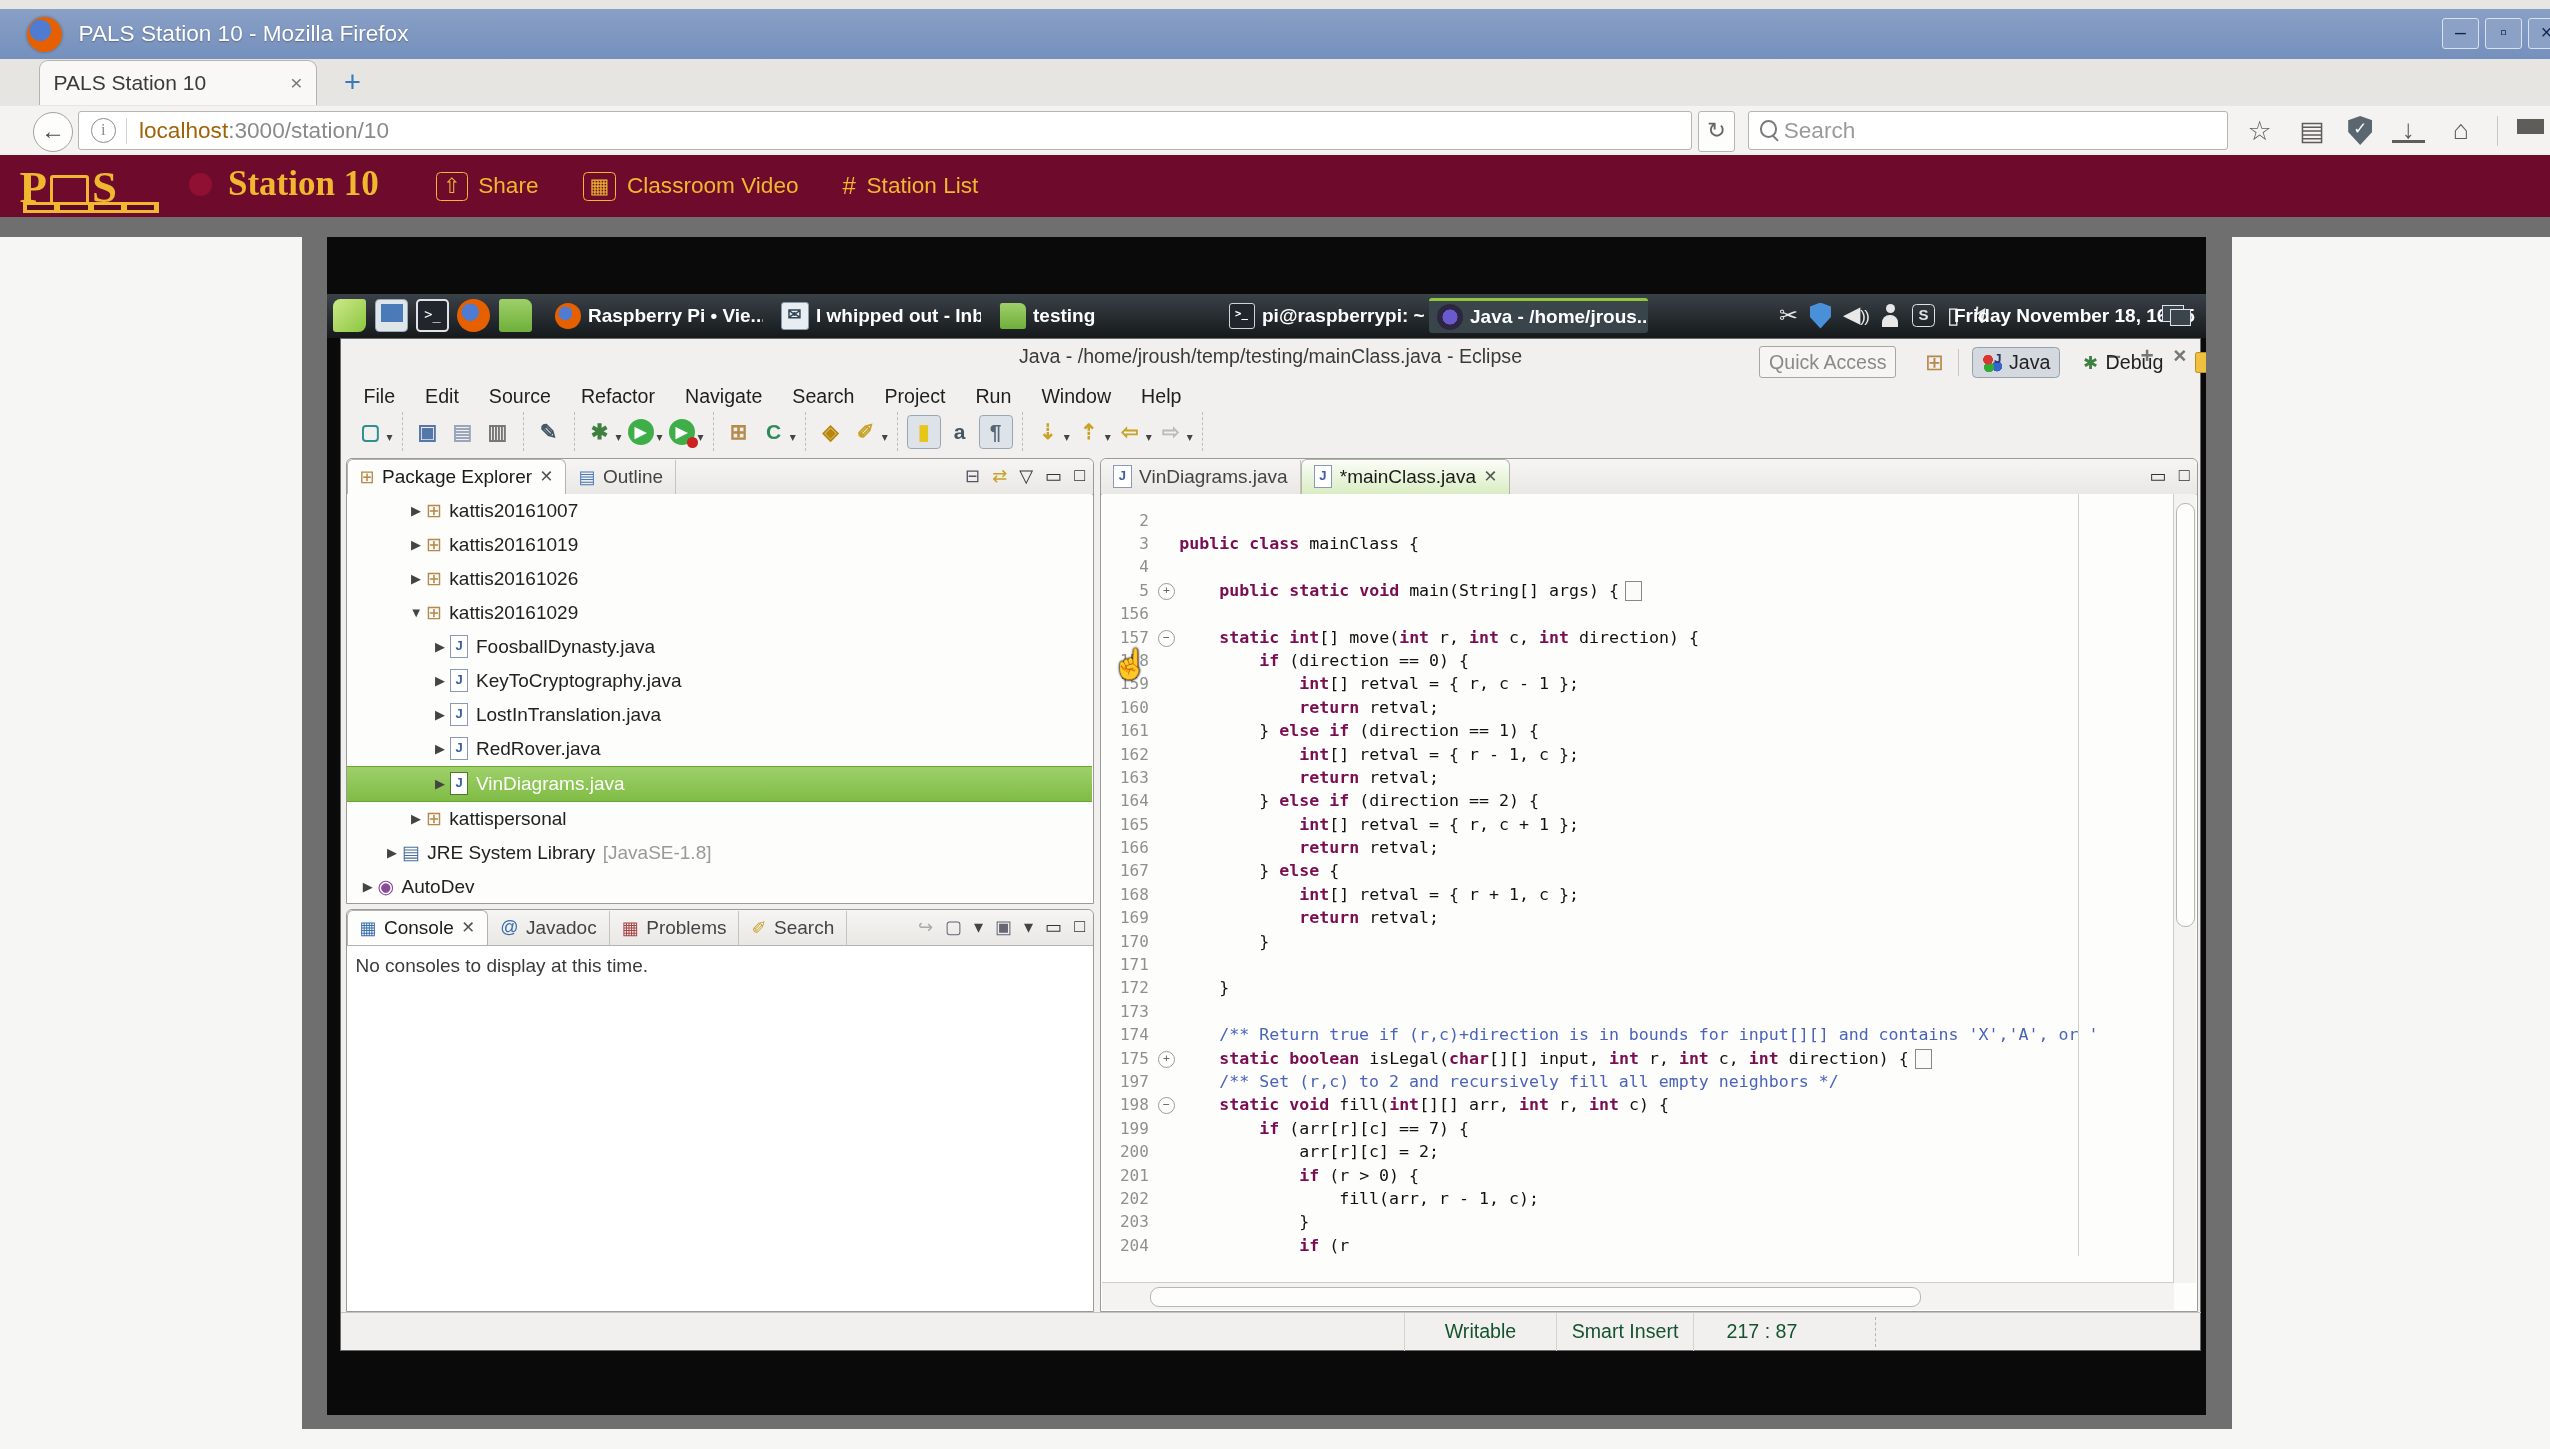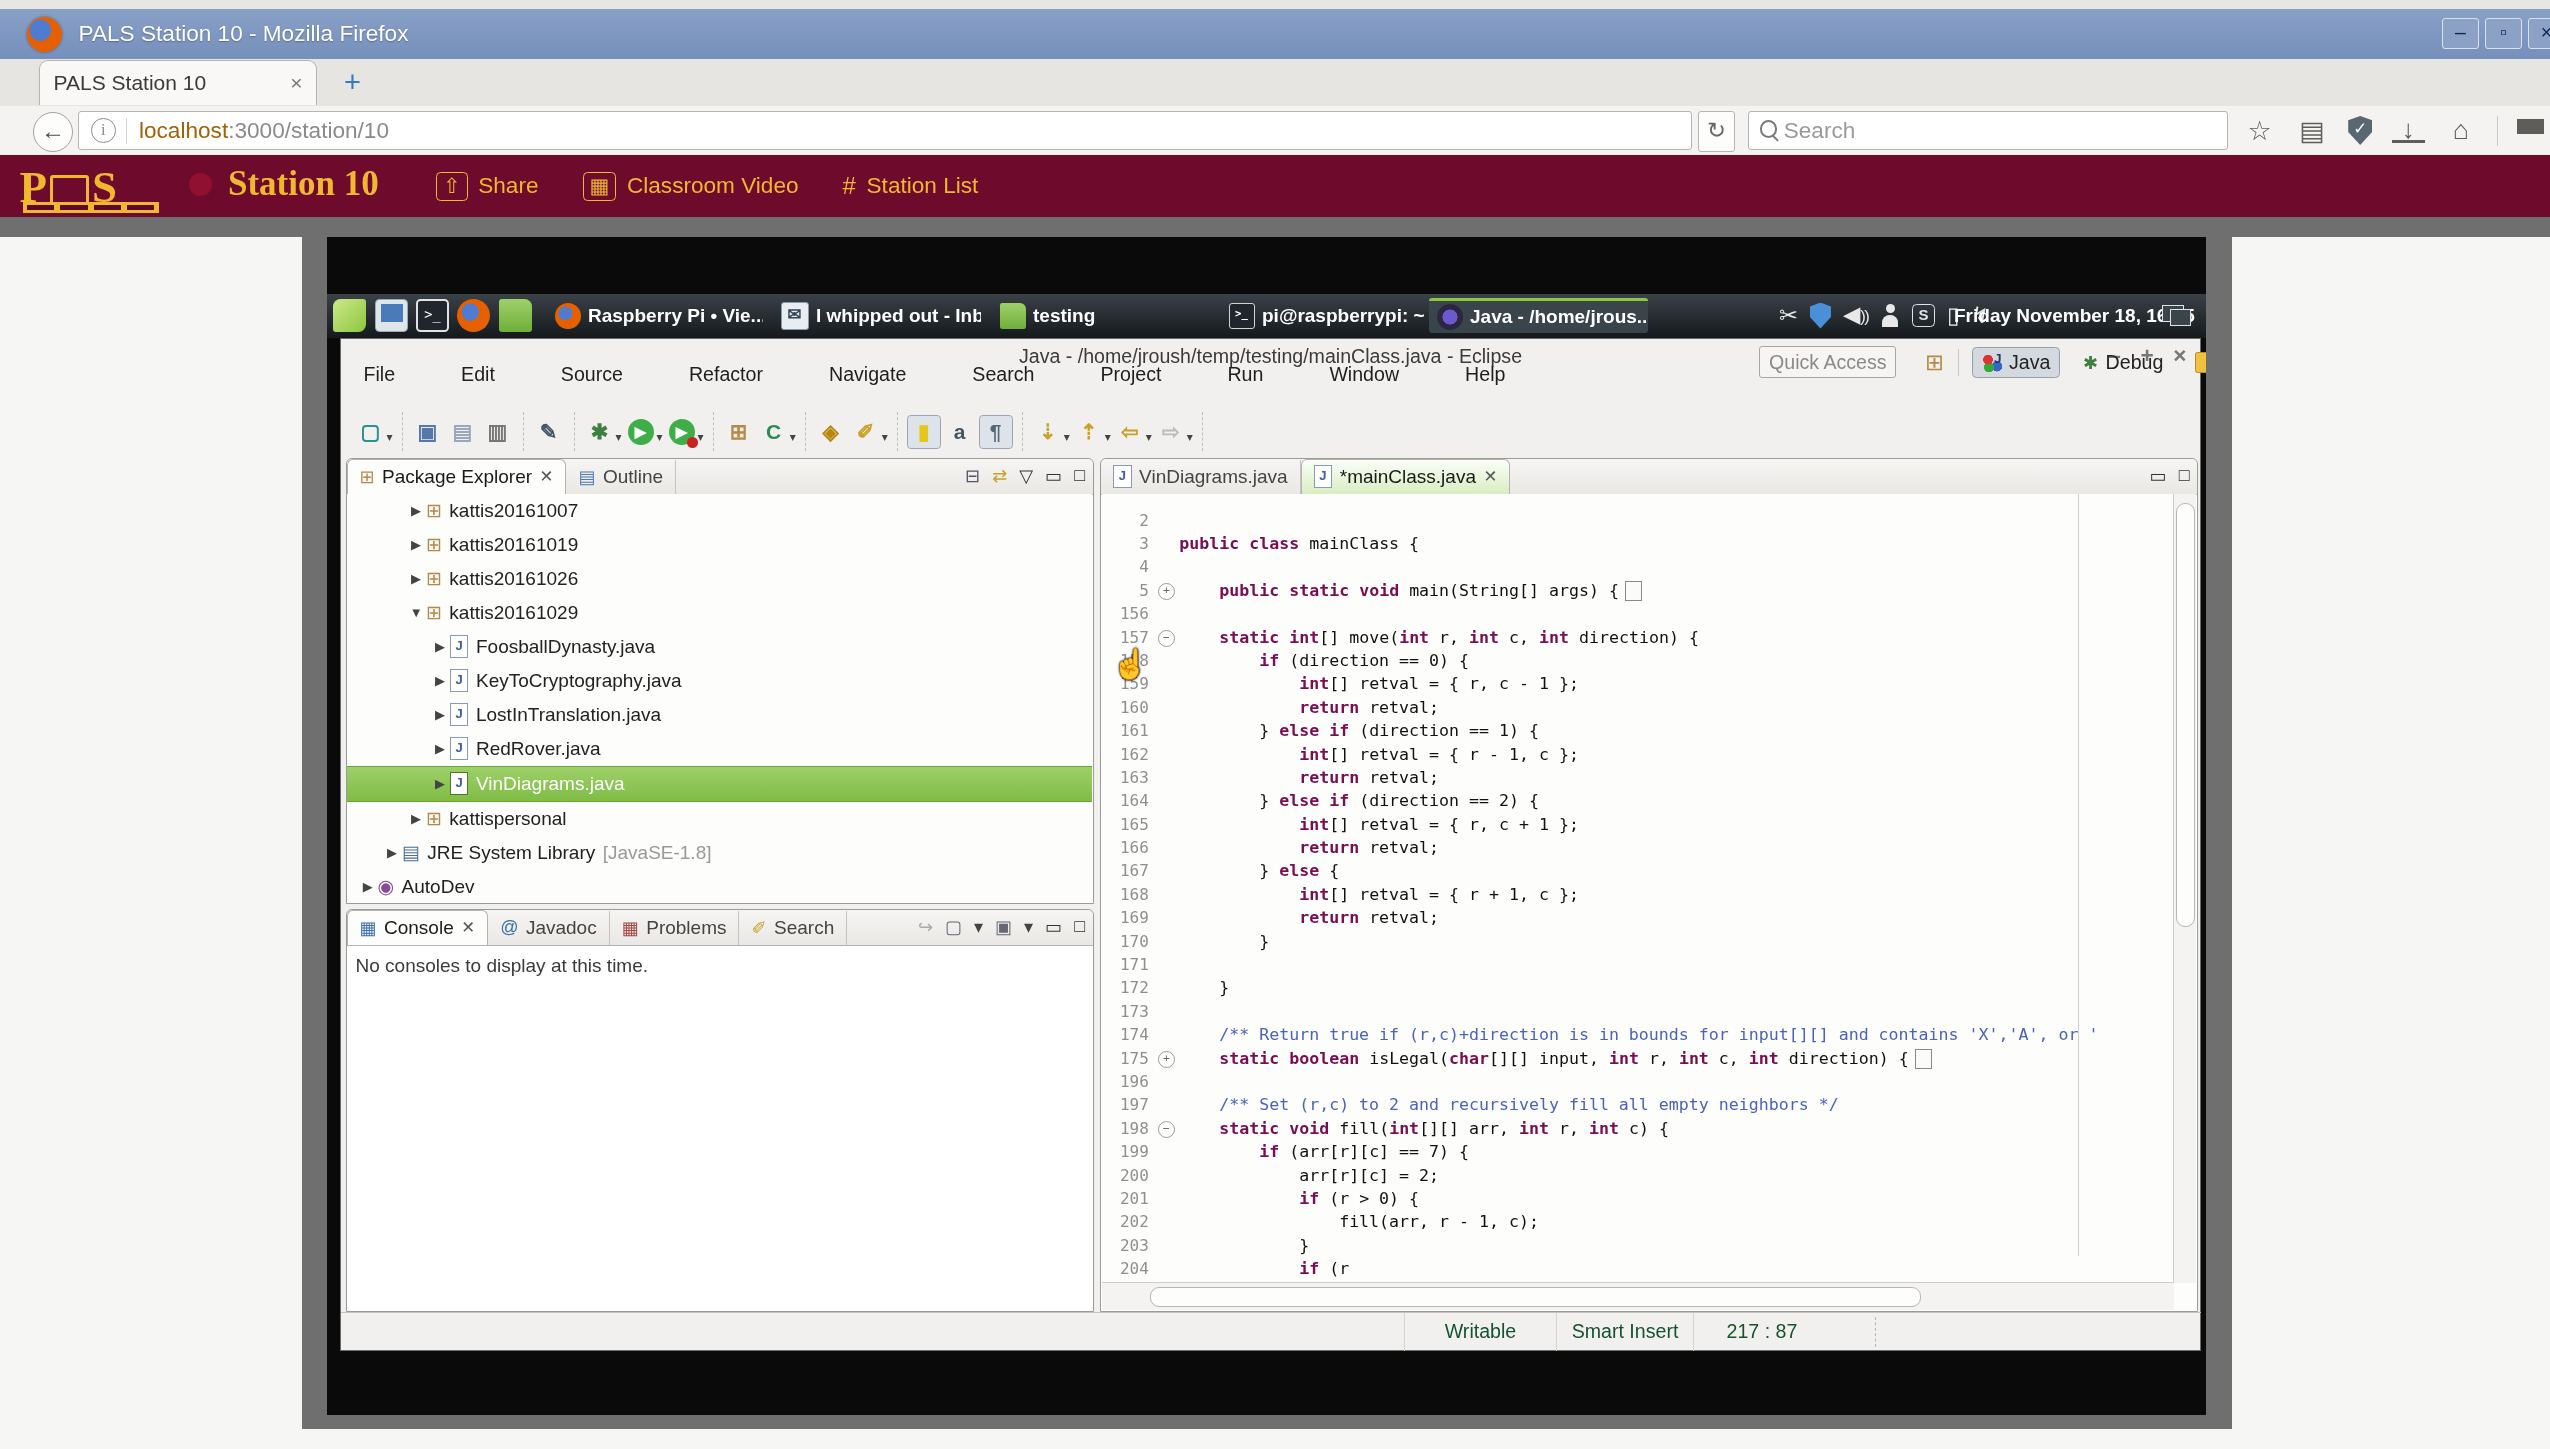--- a/index.html
+++ b/index.html
@@ -97,21 +97,21 @@
   #pager{position:absolute;left:1835px;top:11.3px;width:30px;height:21px;}
   #pager i{position:absolute;display:block;width:19.6px;height:15px;border:1.5px solid #dfe3e6;background:#39444b;}
   #pager i:last-child{left:7.5px;top:4.5px;}
 
   
   #eclipse{left:13px;top:101px;width:1861px;height:1013px;background:#f1f0ee;border:0.8px solid #6a6a6a;box-sizing:border-box;}
   #e-titlebar{left:0;top:0;width:100%;height:35px;}
   #e-title{width:100%;text-align:center;line-height:35px;font-size:19.6px;color:#3a3a3a;}
   #e-controls{position:absolute;right:13.6px;top:0;height:35px;display:flex;gap:19.6px;align-items:center;}
   .e-wc{color:#777;font-size:22.6px;font-weight:bold;}
-  #e-menubar{left:7.5px;top:24px;height:33px;display:flex;align-items:flex-start;gap:36px;}
+  #e-menubar{left:7.5px;top:41px;height:33px;display:flex;align-items:center;}
   .menu-item{font-size:19.6px;color:#1e1e1e;padding:0 15px;}
   #e-toolbar{left:4.5px;top:69px;width:1852px;height:48px;display:flex;align-items:center;}
   .tgroup{display:flex;align-items:center;height:39px;padding:0 7.5px;border-right:0.8px dashed #bfbdb9;}
   .tbi{width:32px;height:32px;display:flex;align-items:center;justify-content:center;font-size:21px;font-weight:bold;border-radius:3.8px;margin:0 1.5px;}
   .tbi.pressed{background:#dde3e8;border:0.8px solid #9aa7b2;}
   .tbi .circ{width:26px;height:26px;border-radius:50%;display:flex;align-items:center;justify-content:center;font-size:15px;color:#fff;position:relative;}
   .tbi .dot{position:absolute;right:-3px;bottom:-3px;width:10.6px;height:10.6px;border-radius:50%;}
   .caret{font-size:12px;color:#444;margin:10.6px 1.5px 0 -1.5px;}
   #quick-access{position:absolute;left:1418px;top:7.5px;width:137px;height:32px;border:0.8px solid #a8a6a2;border-radius:3px;
                 background:#f6f5f3;color:#8a8a88;font-size:19.6px;line-height:30px;padding-left:9px;box-sizing:border-box;}
@@ -539,21 +539,20 @@
                   <div class="cl"><span class="ln">166</span><span class="foldc"></span><span><span class="s-p">            </span><span class="s-k">return</span><span class="s-p"> retval;</span></span></div>
                   <div class="cl"><span class="ln">167</span><span class="foldc"></span><span><span class="s-p">        } </span><span class="s-k">else</span><span class="s-p"> {</span></span></div>
                   <div class="cl"><span class="ln">168</span><span class="foldc"></span><span><span class="s-p">            </span><span class="s-k">int</span><span class="s-p">[] retval = { r + 1, c };</span></span></div>
                   <div class="cl"><span class="ln">169</span><span class="foldc"></span><span><span class="s-p">            </span><span class="s-k">return</span><span class="s-p"> retval;</span></span></div>
                   <div class="cl"><span class="ln">170</span><span class="foldc"></span><span><span class="s-p">        }</span></span></div>
                   <div class="cl"><span class="ln">171</span><span class="foldc"></span><span></span></div>
                   <div class="cl"><span class="ln">172</span><span class="foldc"></span><span><span class="s-p">    }</span></span></div>
                   <div class="cl"><span class="ln">173</span><span class="foldc"></span><span></span></div>
                   <div class="cl"><span class="ln">174</span><span class="foldc"></span><span><span class="s-c">    /** Return true if (r,c)+direction is in bounds for input[][] and contains 'X','A', or '</span></span></div>
                   <div class="cl"><span class="ln">175</span><span class="foldc"><span class="fi">+</span></span><span><span class="s-p">    </span><span class="s-k">static</span><span class="s-p"> </span><span class="s-k">boolean</span><span class="s-p"> isLegal(</span><span class="s-k">char</span><span class="s-p">[][] input, </span><span class="s-k">int</span><span class="s-p"> r, </span><span class="s-k">int</span><span class="s-p"> c, </span><span class="s-k">int</span><span class="s-p"> direction) {</span><span class="cbox"></span></span></div>
-                  <div class="cl"><span class="ln">196</span><span class="foldc"></span><span></span></div>
                   <div class="cl"><span class="ln">197</span><span class="foldc"></span><span><span class="s-c">    /** Set (r,c) to 2 and recursively fill all empty neighbors */</span></span></div>
                   <div class="cl"><span class="ln">198</span><span class="foldc"><span class="fi">−</span></span><span><span class="s-p">    </span><span class="s-k">static</span><span class="s-p"> </span><span class="s-k">void</span><span class="s-p"> fill(</span><span class="s-k">int</span><span class="s-p">[][] arr, </span><span class="s-k">int</span><span class="s-p"> r, </span><span class="s-k">int</span><span class="s-p"> c) {</span></span></div>
                   <div class="cl"><span class="ln">199</span><span class="foldc"></span><span><span class="s-p">        </span><span class="s-k">if</span><span class="s-p"> (arr[r][c] == 7) {</span></span></div>
                   <div class="cl"><span class="ln">200</span><span class="foldc"></span><span><span class="s-p">            arr[r][c] = 2;</span></span></div>
                   <div class="cl"><span class="ln">201</span><span class="foldc"></span><span><span class="s-p">            </span><span class="s-k">if</span><span class="s-p"> (r &gt; 0) {</span></span></div>
                   <div class="cl"><span class="ln">202</span><span class="foldc"></span><span><span class="s-p">                fill(arr, r - 1, c);</span></span></div>
                   <div class="cl"><span class="ln">203</span><span class="foldc"></span><span><span class="s-p">            }</span></span></div>
                   <div class="cl"><span class="ln">204</span><span class="foldc"></span><span><span class="s-p">            </span><span class="s-k">if</span><span class="s-p"> (r</span></span></div>
                 </div>
               <div id="print-margin"></div>

